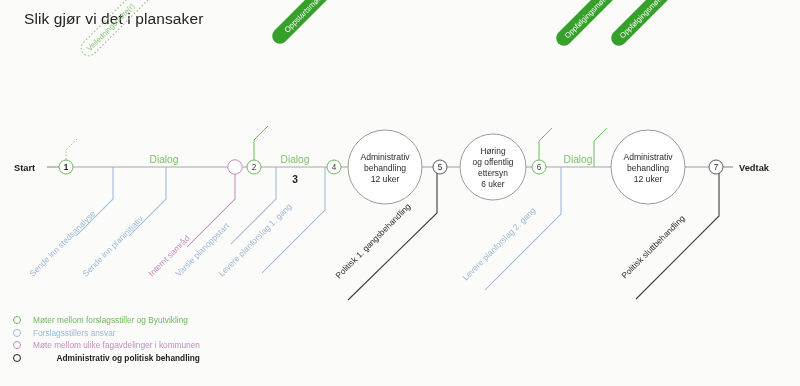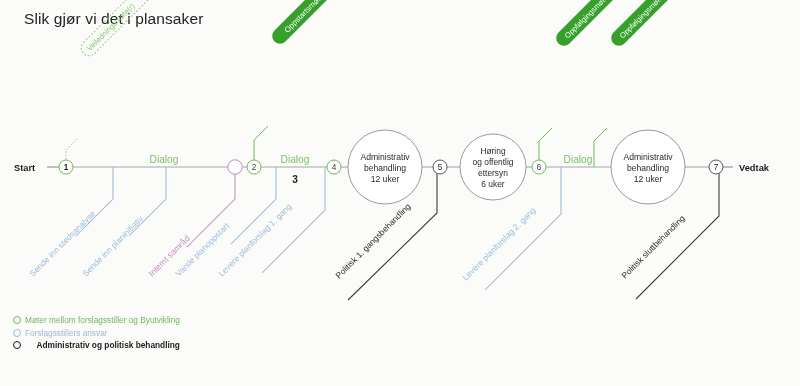--- a/index.html
+++ b/index.html
@@ -13,21 +13,21 @@
   }
   #page-title{
     position:absolute;left:24px;top:10px;
     font-size:15.5px;font-weight:400;letter-spacing:.1px;color:#232323;
   }
   #diagram{position:absolute;left:0;top:0;width:800px;height:386px;}
   .legend{
     position:absolute;left:13px;top:314px;
     font-size:8.3px;line-height:12.6px;
   }
-  .legend-row{display:flex;align-items:center;gap:4px;white-space:nowrap;}
+  .legend-row{display:flex;align-items:center;gap:12px;white-space:nowrap;}
   .legend-marker{
     width:6px;height:6px;border-radius:50%;
     border:1px solid currentColor;display:inline-block;flex:0 0 auto;
   }
   .legend-label{display:inline-block;}
   .l-green{color:#6cba5a;}
   .l-blue{color:#9db9d6;}
   .l-purple{color:#c08fbd;}
   .l-black{color:#1d1d1d;font-weight:600;justify-content:space-between;}
   text{font-family:"Liberation Sans","DejaVu Sans",sans-serif;}
@@ -183,17 +183,21 @@
 
 <div class="legend">
   <div class="legend-row l-green">
     <span class="legend-marker"></span>
     <span class="legend-label">Møter mellom forslagsstiller og Byutvikling</span>
   </div>
   <div class="legend-row l-blue">
     <span class="legend-marker"></span>
     <span class="legend-label">Forslagsstillers ansvar</span>
   </div>
+  <div class="legend-row l-purple">
+    <span class="legend-marker"></span>
+    <span class="legend-label">Møte mellom ulike fagavdelinger i kommunen</span>
+  </div>
   <div class="legend-row l-black">
     <span class="legend-marker"></span>
     <span class="legend-label">Administrativ og politisk behandling</span>
   </div>
 </div>
 
 </body></html>

